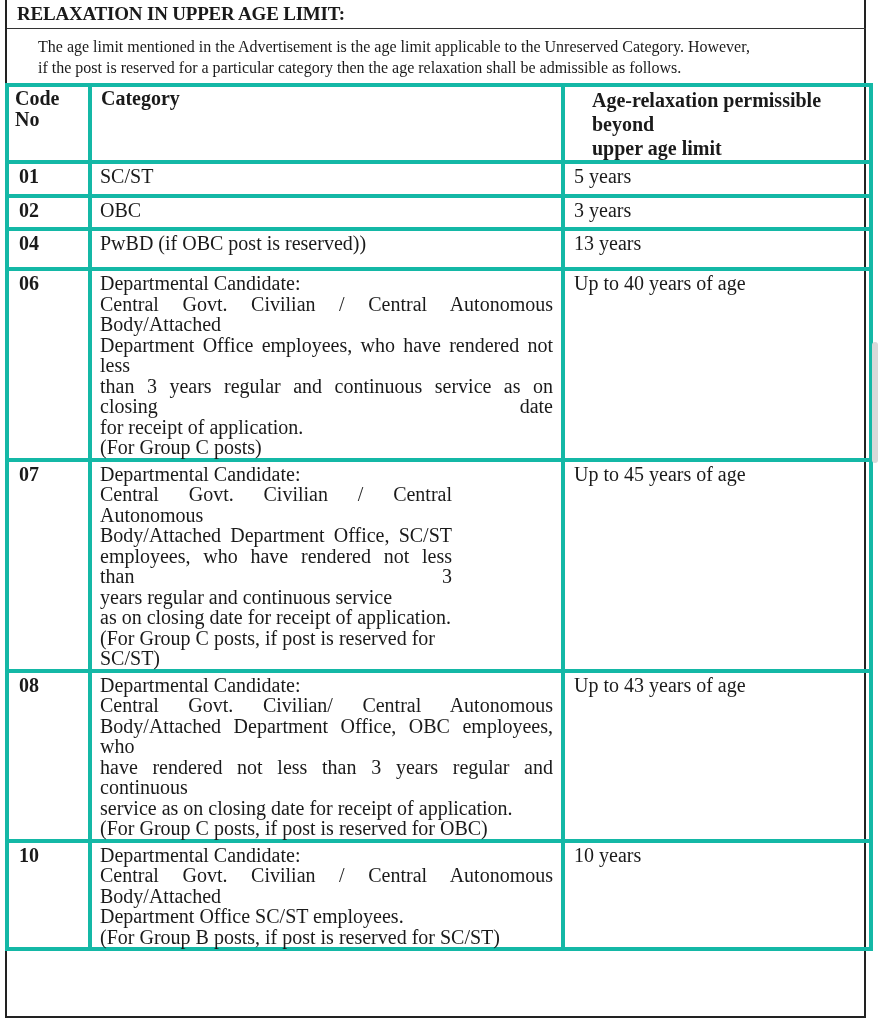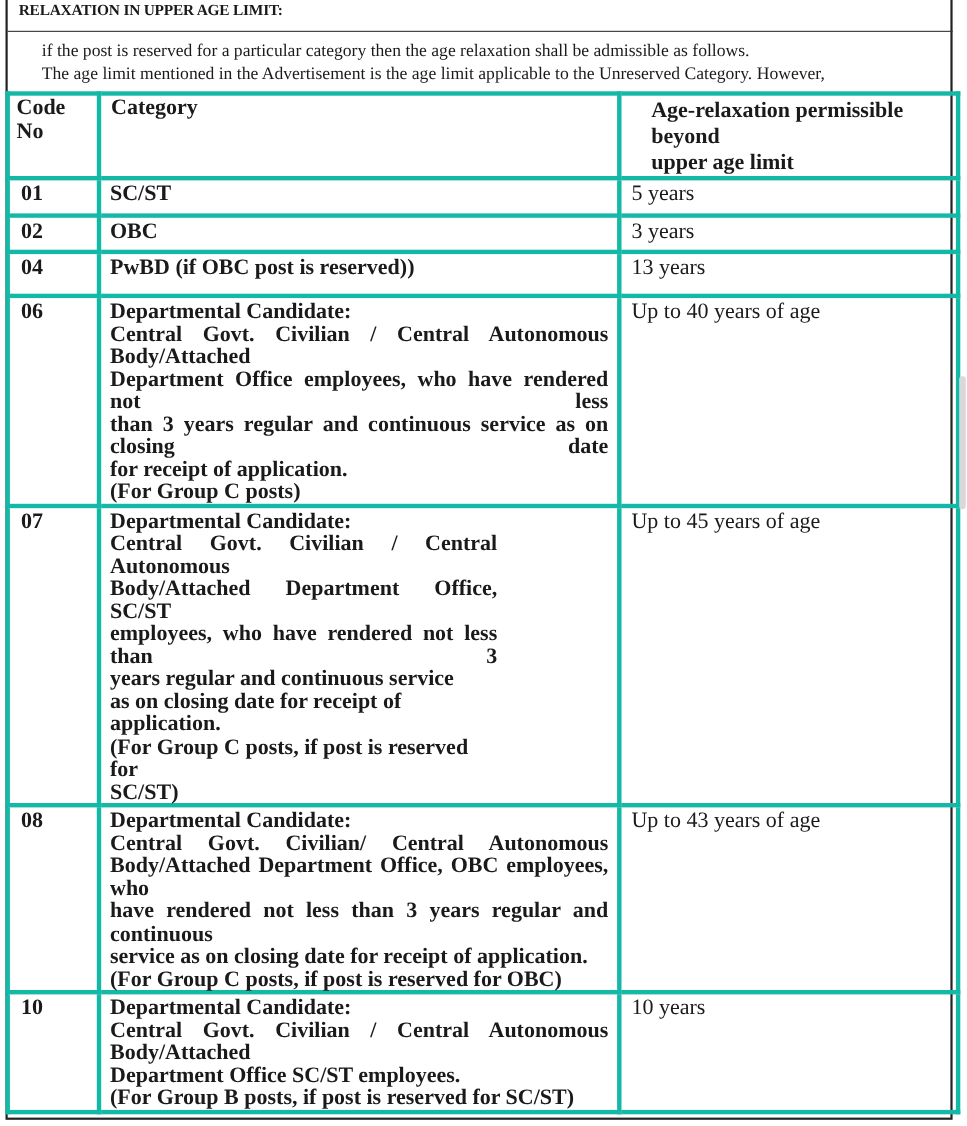--- a/index.html
+++ b/index.html
@@ -2,51 +2,51 @@
 <html><head>
   <meta charset="utf-8">
   <style>
     html, body { margin: 0; padding: 0; background: #ffffff; }
     body { width: 879px; height: 1024px; position: relative; overflow: hidden;
            font-family: "Liberation Serif", "DejaVu Serif", serif; color: #1a1a1a; }
     .frame { position: absolute; left: 5px; top: -2px; width: 861px; height: 1020px;
              border: 2px solid #222; border-top: 2px solid #222; box-sizing: border-box; }
     .title-row { position: absolute; left: 7px; top: 0; width: 859px; height: 29px;
                  border-bottom: 1.5px solid #333; box-sizing: border-box; }
-    .title { position: absolute; left: 10px; top: 3px; font-weight: bold; font-size: 14px;
+    .title { position: absolute; left: 10px; top: 3px; font-weight: bold; font-size: 19px;
              letter-spacing: -0.2px; }
     .intro { position: absolute; left: 38px; top: 36px; width: 822px; font-size: 16px;
              line-height: 21px; }
     table { position: absolute; left: 5px; top: 83px; width: 864px; border-collapse: collapse;
             table-layout: fixed; }
     td, th { border: 4px solid #14b8a6; vertical-align: top; font-size: 20px; line-height: 20.5px;
              padding: 2px 8px 0 9px; text-align: left; }
     th { font-weight: bold; padding-top: 1px; }
     th.code { padding-left: 6px; }
     col.c1 { width: 83px; }
     col.c2 { width: 473px; }
     col.c3 { width: 308px; }
     td.code { padding-left: 10px; font-weight: bold; }
-    td.cat { padding-left: 8px; font-weight: bold; }
+    td.cat { padding-left: 8px; }
     .ital { font-style: italic; }
     .scrollbar { position: absolute; left: 872px; top: 342px; width: 6px; height: 121px;
                  background: #d9d9d9; border-radius: 3px; }
     .line { display: block; }
     .jl { display: block; text-align: justify; text-align-last: justify; }
   </style>
 </head>
 <body>
 
 <div class="frame"></div>
 <div class="title-row">
   <div class="title">RELAXATION IN UPPER AGE LIMIT:</div>
 </div>
 <div class="intro">
+  <span class="line">The age limit mentioned in the Advertisement is the age limit applicable to the Unreserved Category. However,</span>
   <span class="line">if the post is reserved for a particular category then the age relaxation shall be admissible as follows.</span>
-  <span class="line">The age limit mentioned in the Advertisement is the age limit applicable to the Unreserved Category. However,</span>
 </div>
 
 <table>
   <colgroup>
       <col class="c1">
       <col class="c2">
       <col class="c3">
     </colgroup>
   <thead>
     <tr style="height:65px">

